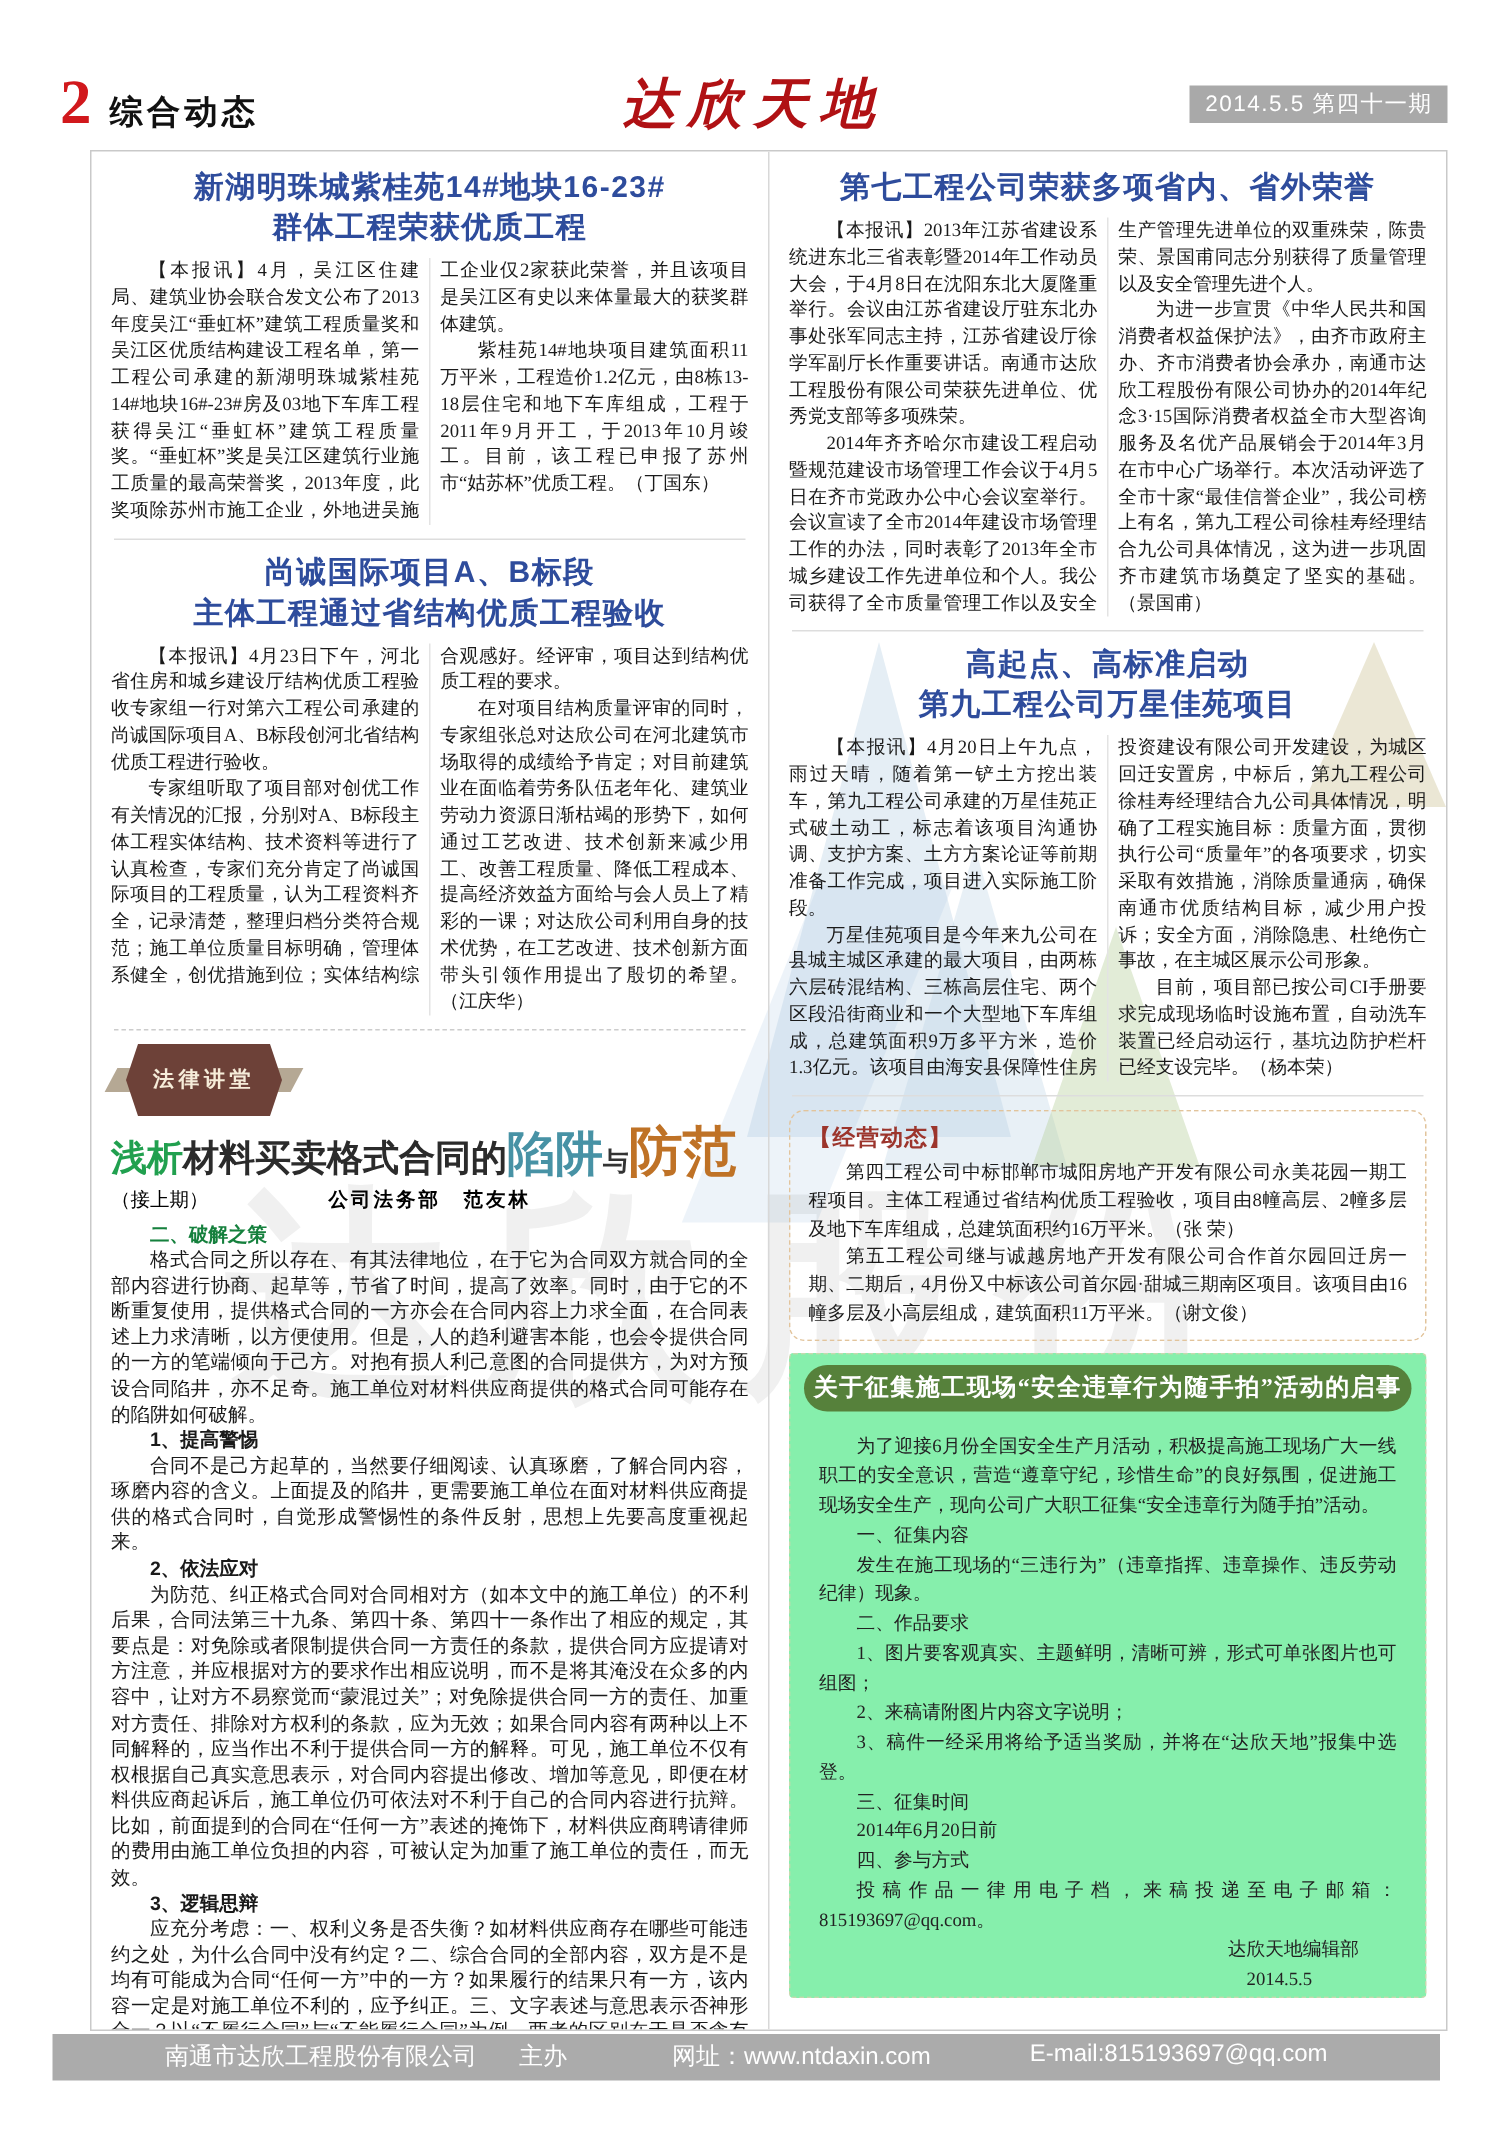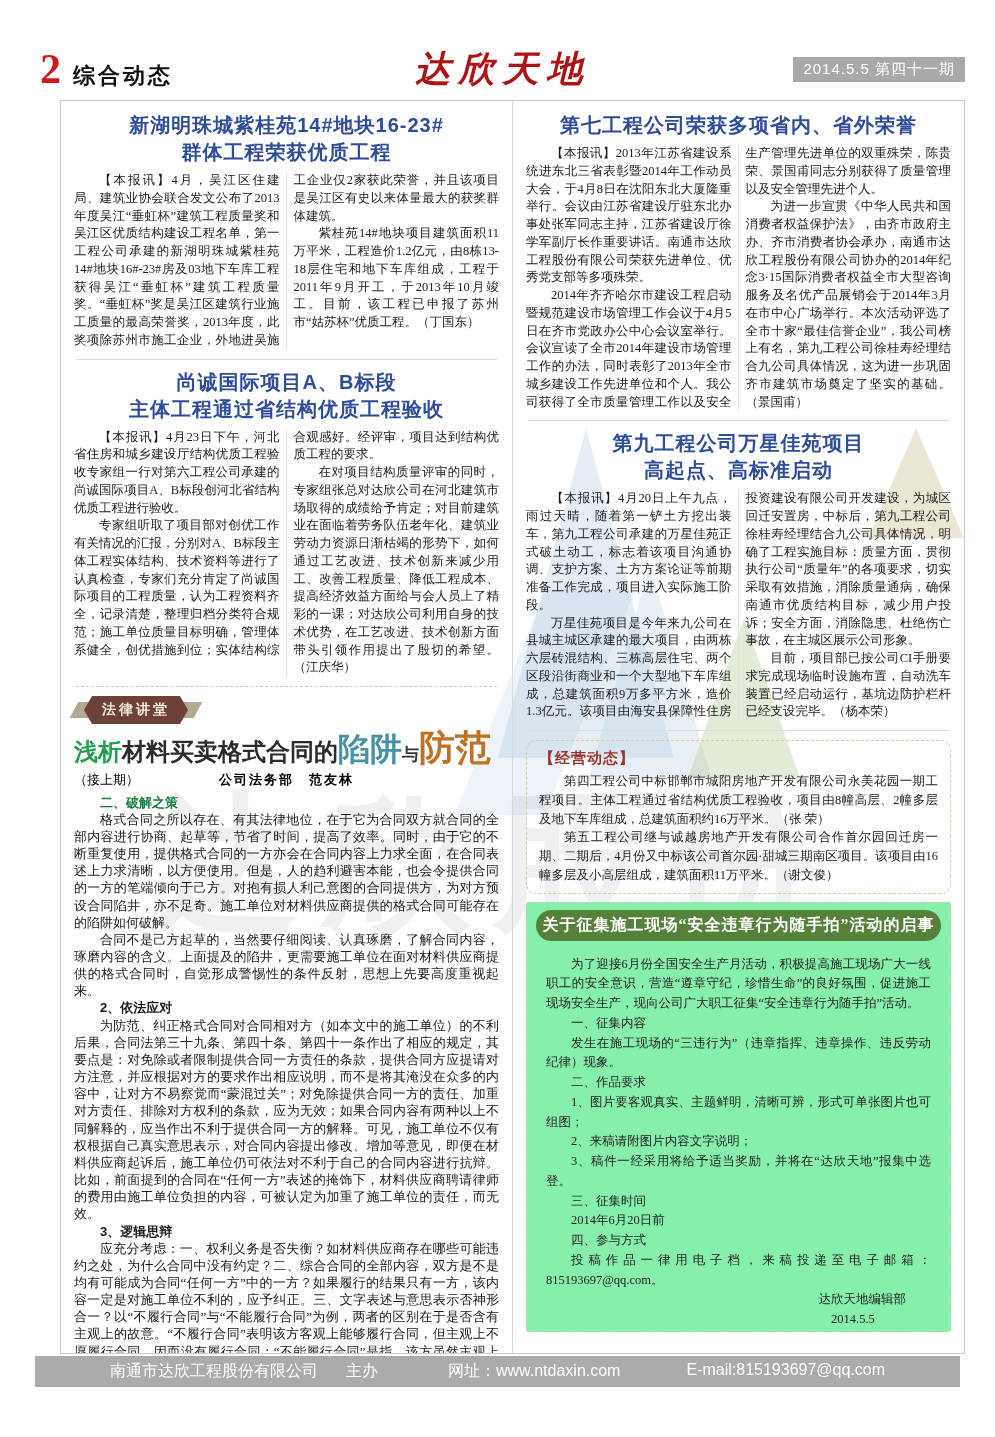--- a/index.html
+++ b/index.html
@@ -59,21 +59,21 @@
   .h-divider { border-top:1px solid #ddd; margin:9px 2px; }
   .h-divider.dashed { border-top:1px dashed #ccc; }
 
   
   .law-badge-row { display:flex; align-items:center; margin:2px 0 4px; }
   .law-wing-l, .law-wing-r { width:24px; height:16px; background:#b5a894; }
   .law-wing-l { transform:skewX(-28deg); margin-right:-14px; }
   .law-wing-r { transform:skewX(-28deg); margin-left:-14px; }
   .law-badge { position:relative; z-index:1; display:inline-block; background:#6d4138; color:#f6ecd9;
                font-family:"Liberation Sans","DejaVu Sans",sans-serif; font-size:14px;
-               font-weight:bold; padding:5px 18px; letter-spacing:3px;
+               font-weight:bold; padding:15px 18px; letter-spacing:3px;
                clip-path:polygon(8px 0, calc(100% - 8px) 0, 100% 50%, calc(100% - 8px) 100%, 8px 100%, 0 50%); }
   .law-title { font-family:"Liberation Sans","DejaVu Sans",sans-serif; font-weight:bold;
                white-space:nowrap; margin:2px 0 3px; line-height:1.1; }
   .lt-green  { color:#21a04f; font-size:24px; }
   .lt-black  { color:#2b2b2b; font-size:24px; }
   .lt-teal   { color:#4792a5; font-size:32px; }
   .lt-small  { color:#333;    font-size:17px; }
   .lt-orange { color:#bf7226; font-size:36px; }
   .law-meta { position:relative; text-align:center; font-size:13px; margin:3px 0 5px; }
   .law-cont { position:absolute; left:0; top:0; font-weight:normal; }
@@ -173,20 +173,21 @@
         <div class="law-title">
           <span class="lt-green">浅析</span><span class="lt-black">材料买卖格式合同的</span><span class="lt-teal">陷阱</span><span class="lt-small">与</span><span class="lt-orange">防范</span>
         </div>
         <div class="law-meta">
           <span class="law-cont">（接上期）</span>
           <span class="law-byline">公司法务部　范友林</span>
         </div>
         <div class="law-body">
           <p class="law-sec-head">二、破解之策</p>
           <p>格式合同之所以存在、有其法律地位，在于它为合同双方就合同的全部内容进行协商、起草等，节省了时间，提高了效率。同时，由于它的不断重复使用，提供格式合同的一方亦会在合同内容上力求全面，在合同表述上力求清晰，以方便使用。但是，人的趋利避害本能，也会令提供合同的一方的笔端倾向于己方。对抱有损人利己意图的合同提供方，为对方预设合同陷井，亦不足奇。施工单位对材料供应商提供的格式合同可能存在的陷阱如何破解。</p>
+          <p class="law-sub">1、提高警惕</p>
           <p>合同不是己方起草的，当然要仔细阅读、认真琢磨，了解合同内容，琢磨内容的含义。上面提及的陷井，更需要施工单位在面对材料供应商提供的格式合同时，自觉形成警惕性的条件反射，思想上先要高度重视起来。</p>
           <p class="law-sub">2、依法应对</p>
           <p>为防范、纠正格式合同对合同相对方（如本文中的施工单位）的不利后果，合同法第三十九条、第四十条、第四十一条作出了相应的规定，其要点是：对免除或者限制提供合同一方责任的条款，提供合同方应提请对方注意，并应根据对方的要求作出相应说明，而不是将其淹没在众多的内容中，让对方不易察觉而“蒙混过关”；对免除提供合同一方的责任、加重对方责任、排除对方权利的条款，应为无效；如果合同内容有两种以上不同解释的，应当作出不利于提供合同一方的解释。可见，施工单位不仅有权根据自己真实意思表示，对合同内容提出修改、增加等意见，即便在材料供应商起诉后，施工单位仍可依法对不利于自己的合同内容进行抗辩。比如，前面提到的合同在“任何一方”表述的掩饰下，材料供应商聘请律师的费用由施工单位负担的内容，可被认定为加重了施工单位的责任，而无效。</p>
           <p class="law-sub">3、逻辑思辩</p>
           <p>应充分考虑：一、权利义务是否失衡？如材料供应商存在哪些可能违约之处，为什么合同中没有约定？二、综合合同的全部内容，双方是不是均有可能成为合同“任何一方”中的一方？如果履行的结果只有一方，该内容一定是对施工单位不利的，应予纠正。三、文字表述与意思表示否神形合一？以“不履行合同”与“不能履行合同”为例，两者的区别在于是否含有主观上的故意。“不履行合同”表明该方客观上能够履行合同，但主观上不愿履行合同，因而没有履行合同；“不能履行合同”是指，该方虽然主观上想履行合同，但客观上无法履行合同。显然，两种表述“形”似而“神”不似，法律后果区别巨大。</p>
 
         </div>
       </div>
     </div>
 
@@ -198,22 +199,22 @@
           <p>【本报讯】2013年江苏省建设系统进东北三省表彰暨2014年工作动员大会，于4月8日在沈阳东北大厦隆重举行。会议由江苏省建设厅驻东北办事处张军同志主持，江苏省建设厅徐学军副厅长作重要讲话。南通市达欣工程股份有限公司荣获先进单位、优秀党支部等多项殊荣。</p>
           <p>2014年齐齐哈尔市建设工程启动暨规范建设市场管理工作会议于4月5日在齐市党政办公中心会议室举行。会议宣读了全市2014年建设市场管理工作的办法，同时表彰了2013年全市城乡建设工作先进单位和个人。我公司获得了全市质量管理工作以及安全生产管理先进单位的双重殊荣，陈贵荣、景国甫同志分别获得了质量管理以及安全管理先进个人。</p>
           <p>为进一步宣贯《中华人民共和国消费者权益保护法》，由齐市政府主办、齐市消费者协会承办，南通市达欣工程股份有限公司协办的2014年纪念3·15国际消费者权益全市大型咨询服务及名优产品展销会于2014年3月在市中心广场举行。本次活动评选了全市十家“最佳信誉企业”，我公司榜上有名，第九工程公司徐桂寿经理结合九公司具体情况，这为进一步巩固齐市建筑市场奠定了坚实的基础。（景国甫）</p>
         </div>
       </div>
 
       <div class="h-divider"></div>
 
       <div class="article">
         <div class="a-title">
+          <div>高起点、高标准启动</div>
           <div>第九工程公司万星佳苑项目</div>
-          <div>高起点、高标准启动</div>
         </div>
         <div class="a-body cols2">
           <p>【本报讯】4月20日上午九点，雨过天晴，随着第一铲土方挖出装车，第九工程公司承建的万星佳苑正式破土动工，标志着该项目沟通协调、支护方案、土方方案论证等前期准备工作完成，项目进入实际施工阶段。</p>
           <p>万星佳苑项目是今年来九公司在县城主城区承建的最大项目，由两栋六层砖混结构、三栋高层住宅、两个区段沿街商业和一个大型地下车库组成，总建筑面积9万多平方米，造价1.3亿元。该项目由海安县保障性住房投资建设有限公司开发建设，为城区回迁安置房，中标后，第九工程公司徐桂寿经理结合九公司具体情况，明确了工程实施目标：质量方面，贯彻执行公司“质量年”的各项要求，切实采取有效措施，消除质量通病，确保南通市优质结构目标，减少用户投诉；安全方面，消除隐患、杜绝伤亡事故，在主城区展示公司形象。</p>
           <p>目前，项目部已按公司CI手册要求完成现场临时设施布置，自动洗车装置已经启动运行，基坑边防护栏杆已经支设完毕。（杨本荣）</p>
         </div>
       </div>
 
       <div class="h-divider"></div>
 

